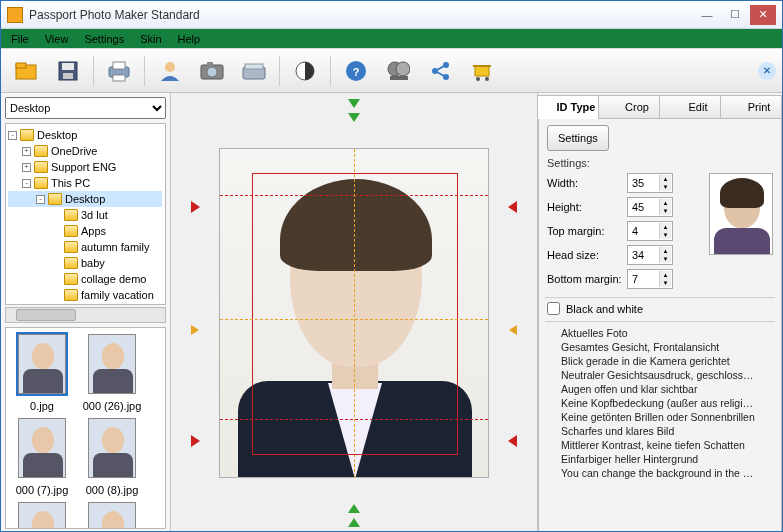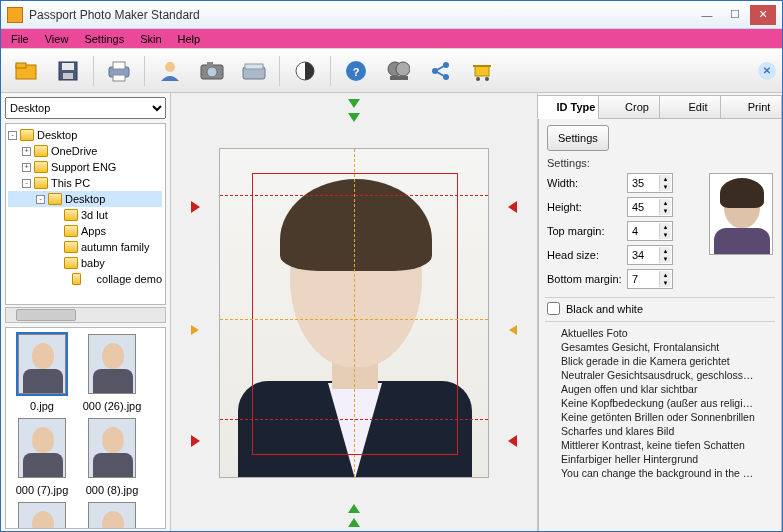--- a/index.html
+++ b/index.html
@@ -3,21 +3,21 @@
 <meta charset="utf-8">
 <style>
   * { box-sizing: border-box; margin:0; padding:0; font-family: Tahoma, Arial, sans-serif; font-size:11px; }
   body { background:#fff; width:783px; height:532px; overflow:hidden; border:1px solid #2a6fb8; }
   .titlebar { height:28px; background:linear-gradient(#fff,#e8eff8); display:flex; align-items:center; padding:0 6px; border-bottom:1px solid #c8d4e2; }
   .titlebar .logo { width:16px; height:16px; background:#f5a623; border:1px solid #b67800; margin-right:6px; }
   .titlebar .title { flex:1; color:#333; font-size:12px; }
   .winbtns { display:flex; gap:2px; }
   .winbtns div { width:26px; height:20px; display:flex; align-items:center; justify-content:center; color:#555; cursor:pointer; }
   .winbtns .close { color:#fff; background:#c75050; }
-  .menubar { height:20px; display:flex; align-items:center; padding:0 2px; border-bottom:1px solid #d8d8d8; background:#ec4899; }
+  .menubar { height:20px; display:flex; align-items:center; padding:0 2px; border-bottom:1px solid #d8d8d8; background:#15803d; }
   .menubar span { padding:2px 8px; cursor:pointer; }
   .toolbar { height:44px; background:linear-gradient(#fdfdfd,#e8e8e8); border-bottom:1px solid #c4c4c4; display:flex; align-items:center; padding:0 6px; gap:4px; }
   .tbtn { width:38px; height:34px; border:1px solid transparent; border-radius:3px; display:flex; align-items:center; justify-content:center; cursor:pointer; }
   .tsep { width:1px; height:30px; background:#ccc; margin:0 2px; }
   .closex { margin-left:auto; width:18px; height:18px; border-radius:10px; background:#cfe6fb; color:#3b77b5; font-weight:bold; display:flex; align-items:center; justify-content:center; cursor:pointer; font-size:10px;}
   .body { display:flex; height:440px; }
   .left { width:170px; border-right:1px solid #c4c4c4; display:flex; flex-direction:column; background:#f6f6f6; }
   .left select { margin:4px; height:22px; }
   .tree { flex:0 0 182px; background:#fff; margin:0 4px 2px 4px; border:1px solid #b8b8b8; overflow:auto; padding:3px 3px 3px 2px; line-height:16px;}
   .tree .node { white-space:nowrap; display:flex; align-items:center; gap:3px; cursor:pointer; }
@@ -233,24 +233,29 @@
         <div class="node " style="padding-left: 42px;">
           <span style="width: 11px; display: inline-block;"></span>
           <span class="icon folder"></span>
           <span>autumn family</span>
         </div>
         <div class="node " style="padding-left: 42px;">
           <span style="width: 11px; display: inline-block;"></span>
           <span class="icon folder"></span>
           <span>baby</span>
         </div>
-        <div class="node " style="padding-left: 42px; gap: 16px;">
+        <div class="node " style="padding-left: 42px;">
           <span style="width: 11px; display: inline-block;"></span>
           <span class="icon folder"></span>
           <span>collage demo</span>
+        </div>
+        <div class="node " style="padding-left: 42px;">
+          <span style="width: 11px; display: inline-block;"></span>
+          <span class="icon folder"></span>
+          <span>family vacation</span>
         </div>
       </div>
     <div class="hscroll">
         <div class="thumb"></div>
       </div>
     <div class="thumbs" id="thumbs">
         <div class="thumb-item sel">
           <div class="pic">
             <div class="body2"></div>
             <div class="head"></div>

